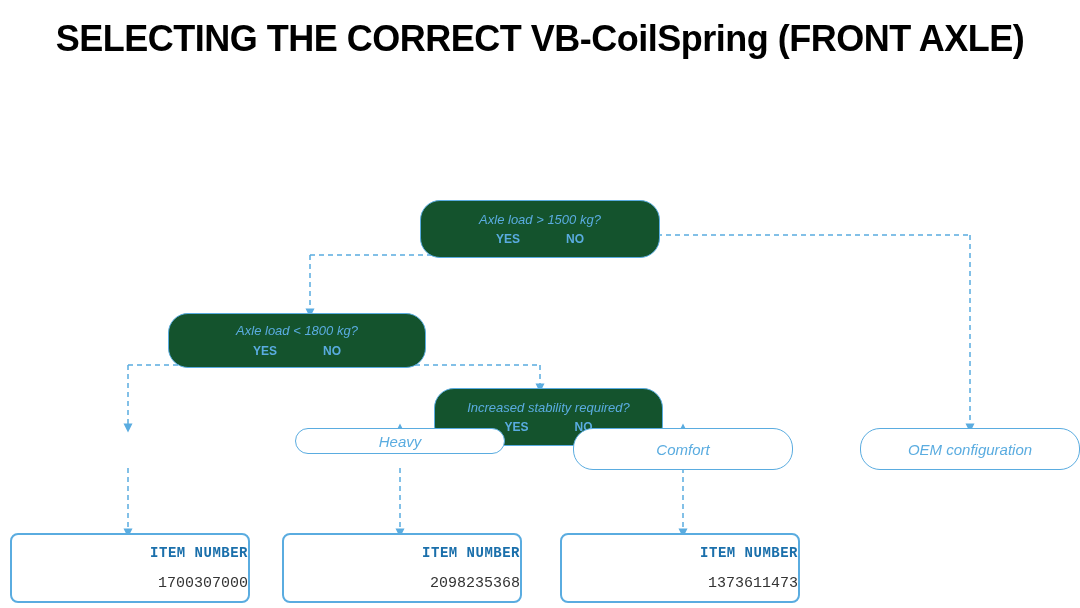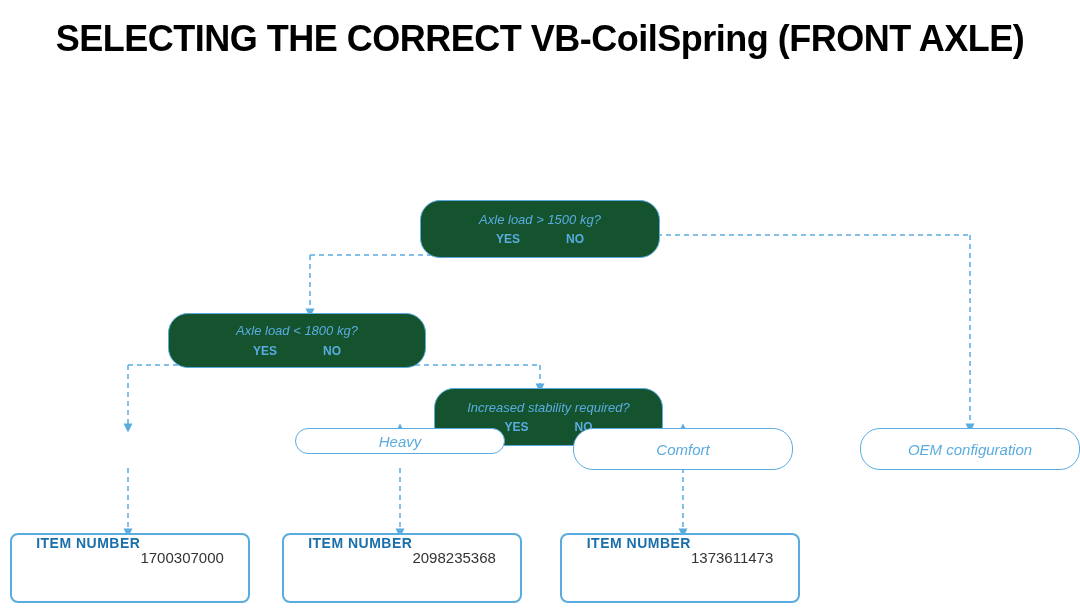--- a/index.html
+++ b/index.html
@@ -91,23 +91,24 @@
     }
 
     
     .item-box {
       position: absolute;
       border: 2px solid #5aace0;
       border-radius: 8px;
       background: #ffffff;
       text-align: center;
       display: flex;
-      flex-direction: row;
-      align-items: flex-start;
+      flex-direction: column;
+      align-items: flex-end;
       justify-content: center;
+      font-family: Liberation Mono, monospace;
     }
 
     .item-box .item-label {
       font-size: 14px;
       font-weight: 900;
       color: #1a6fab;
       letter-spacing: 0.5px;
     }
 
     .item-box .item-number {

